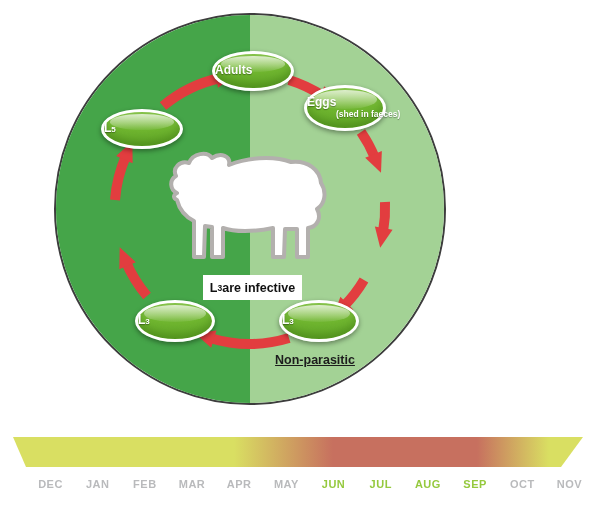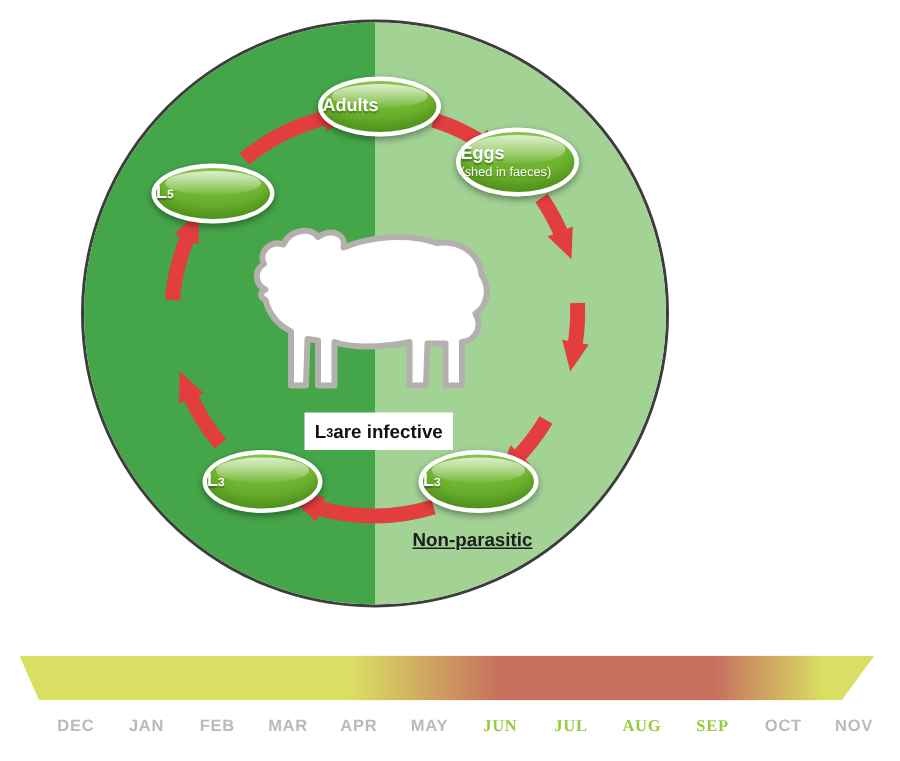--- a/index.html
+++ b/index.html
@@ -19,42 +19,42 @@
   
   .node{position:absolute;display:flex;flex-direction:column;align-items:flex-start;justify-content:center;
     border-radius:50%;border:3px solid #ffffff;
     background:linear-gradient(180deg,#8ac64e 0%,#70b630 45%,#65ab28 100%);
     box-shadow:0 2px 5px rgba(0,0,0,.40), inset 0 -5px 8px rgba(30,80,0,.30);
     color:#fff;font-weight:bold;font-size:12px;text-align:center;line-height:1.1;}
   .node::before{content:"";position:absolute;left:8%;top:6%;width:84%;height:46%;border-radius:50%;
     background:linear-gradient(180deg,rgba(255,255,255,.72),rgba(255,255,255,.06));}
   .node .nl{position:relative;z-index:1;text-shadow:0 1px 1px rgba(0,0,0,.35);white-space:nowrap;}
   .node .sub{font-size:8px;}
-  .node .line2{position:relative;z-index:1;font-size:8.5px;font-weight:400;margin-top:1px;
-    text-shadow:0 1px 1px rgba(0,0,0,.35);white-space:nowrap;}
+  .node .line2{position:relative;z-index:1;font-size:8.5px;font-weight:700;margin-top:1px;
+    text-shadow:0 1px 1px rgba(0,0,0,.35);white-space:nowrap;margin-left:29px;}
 
   
   .note-box{position:absolute;left:203px;top:275px;width:99px;height:25px;background:#ffffff;
     display:flex;align-items:center;justify-content:center;font-size:12.5px;font-weight:bold;color:#111;}
   .note-box .sub{font-size:8.5px;}
 
   
   .half-label{position:absolute;top:353px;font-size:12.5px;font-weight:bold;color:#1d1d1d;text-align:center;}
   .half-label.parasitic{left:148px;width:100px;}
   .half-label.nonparasitic{left:255px;width:120px;text-decoration:underline;}
 
   
   .season-bar{position:absolute;left:0;top:437px;width:600px;height:30px;
     clip-path:polygon(13px 0, 583px 0, 561px 100%, 26px 100%);
     background:linear-gradient(90deg,#d9df62 0%,#d9df62 39%,#c7705f 55.5%,#c7705f 79.5%,#d9df62 91.5%,#d9df62 100%);}
 
   
   .months{position:absolute;left:27px;top:478px;width:566px;display:flex;justify-content:flex-end;}
   .month{flex:1;text-align:center;font-size:11px;font-weight:bold;letter-spacing:.5px;color:#b9babc;}
-  .month.active{color:#95c93e;font-family:Liberation Serif, serif;}
+  .month.active{color:#95c93e;}
 </style>
 </head>
 <body>
 
 <div class="stage">
 
   <div class="cycle-circle">
     <div class="half left"></div>
     <div class="half right"></div>
   </div>

